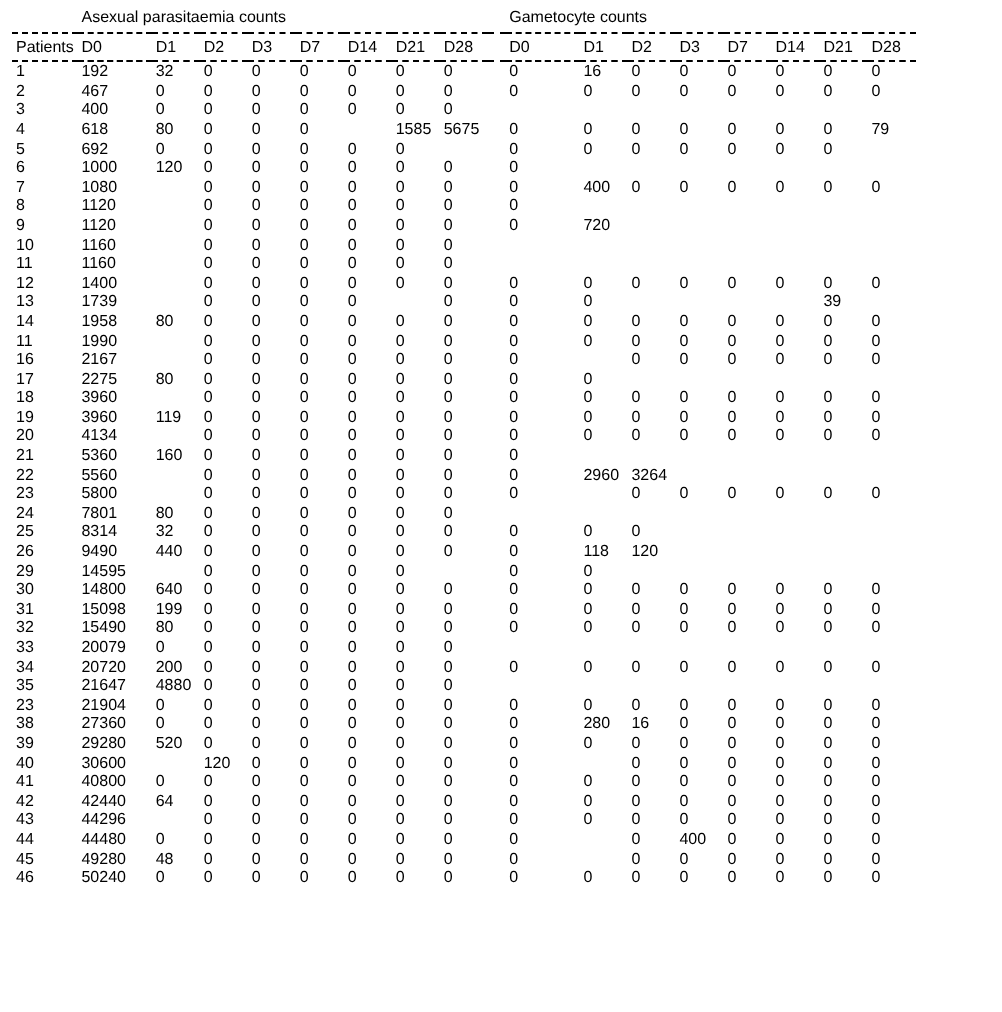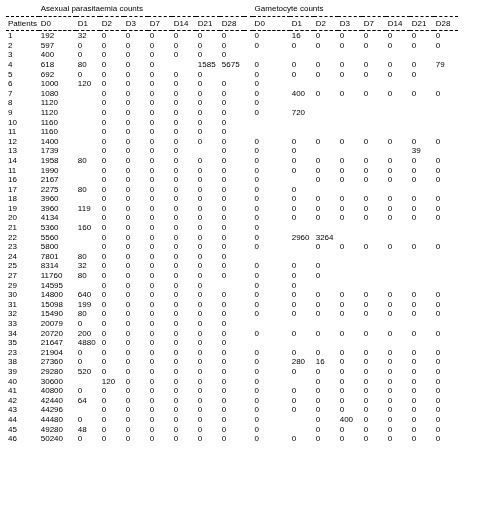--- a/index.html
+++ b/index.html
@@ -82,21 +82,21 @@
           <td>16</td>
           <td>0</td>
           <td>0</td>
           <td>0</td>
           <td>0</td>
           <td>0</td>
           <td>0</td>
         </tr>
         <tr>
           <td>2</td>
-          <td>597</td>
+          <td>467</td>
           <td>0</td>
           <td>0</td>
           <td>0</td>
           <td>0</td>
           <td>0</td>
           <td>0</td>
           <td>0</td>
           <td></td>
           <td>0</td>
           <td>0</td>
@@ -561,33 +561,33 @@
           <td>0</td>
           <td>0</td>
           <td>0</td>
           <td></td>
           <td></td>
           <td></td>
           <td></td>
           <td></td>
         </tr>
         <tr>
-          <td>27</td>
-          <td>11760</td>
-          <td>80</td>
-          <td>0</td>
-          <td>0</td>
-          <td>0</td>
-          <td>0</td>
-          <td>0</td>
-          <td>0</td>
-          <td></td>
-          <td>0</td>
-          <td>0</td>
-          <td>0</td>
+          <td>26</td>
+          <td>9490</td>
+          <td>440</td>
+          <td>0</td>
+          <td>0</td>
+          <td>0</td>
+          <td>0</td>
+          <td>0</td>
+          <td>0</td>
+          <td></td>
+          <td>0</td>
+          <td>118</td>
+          <td>120</td>
           <td></td>
           <td></td>
           <td></td>
           <td></td>
           <td></td>
         </tr>
         <tr>
           <td>29</td>
           <td>14595</td>
           <td></td>

